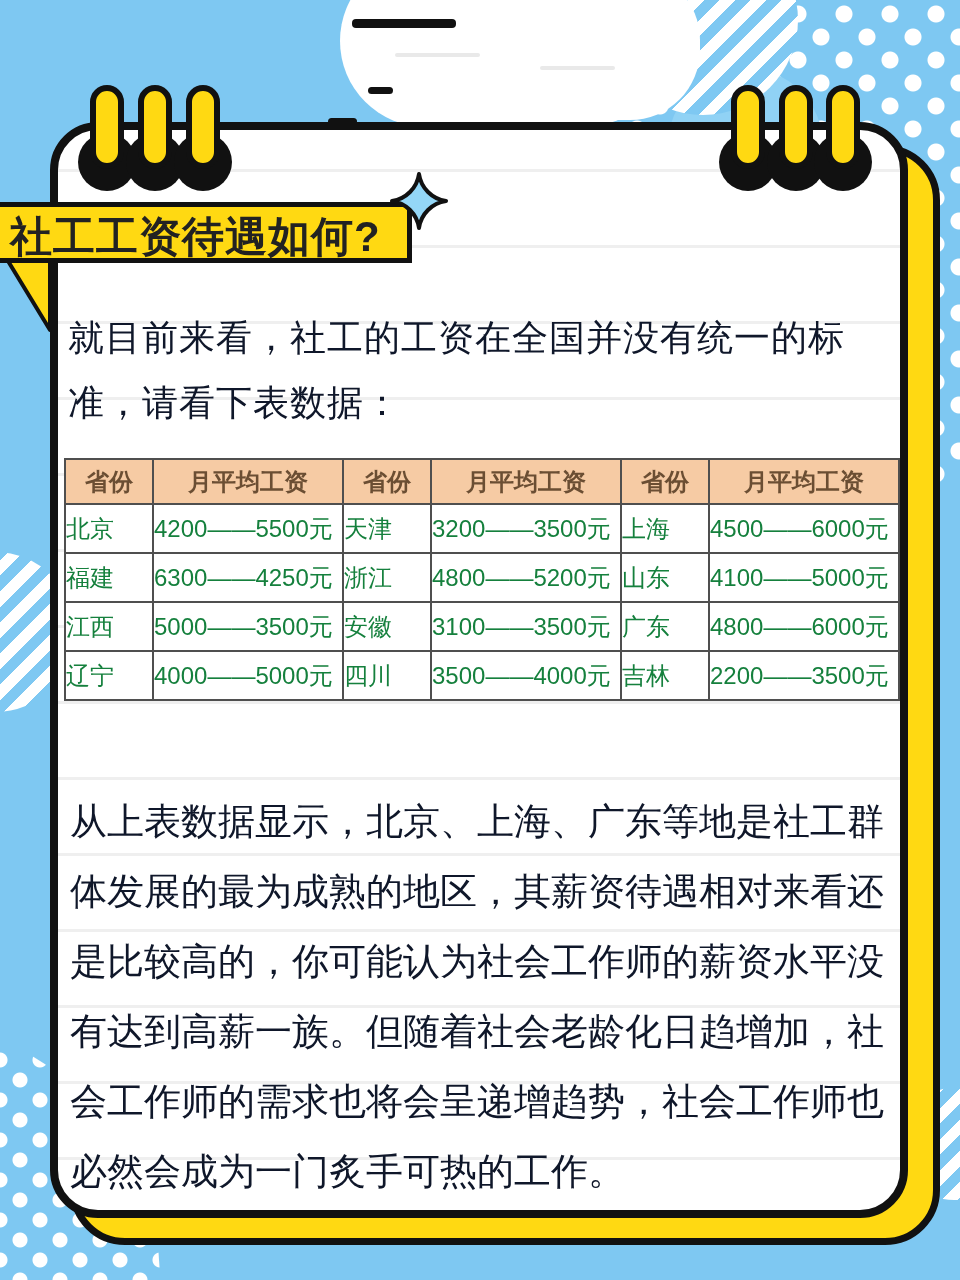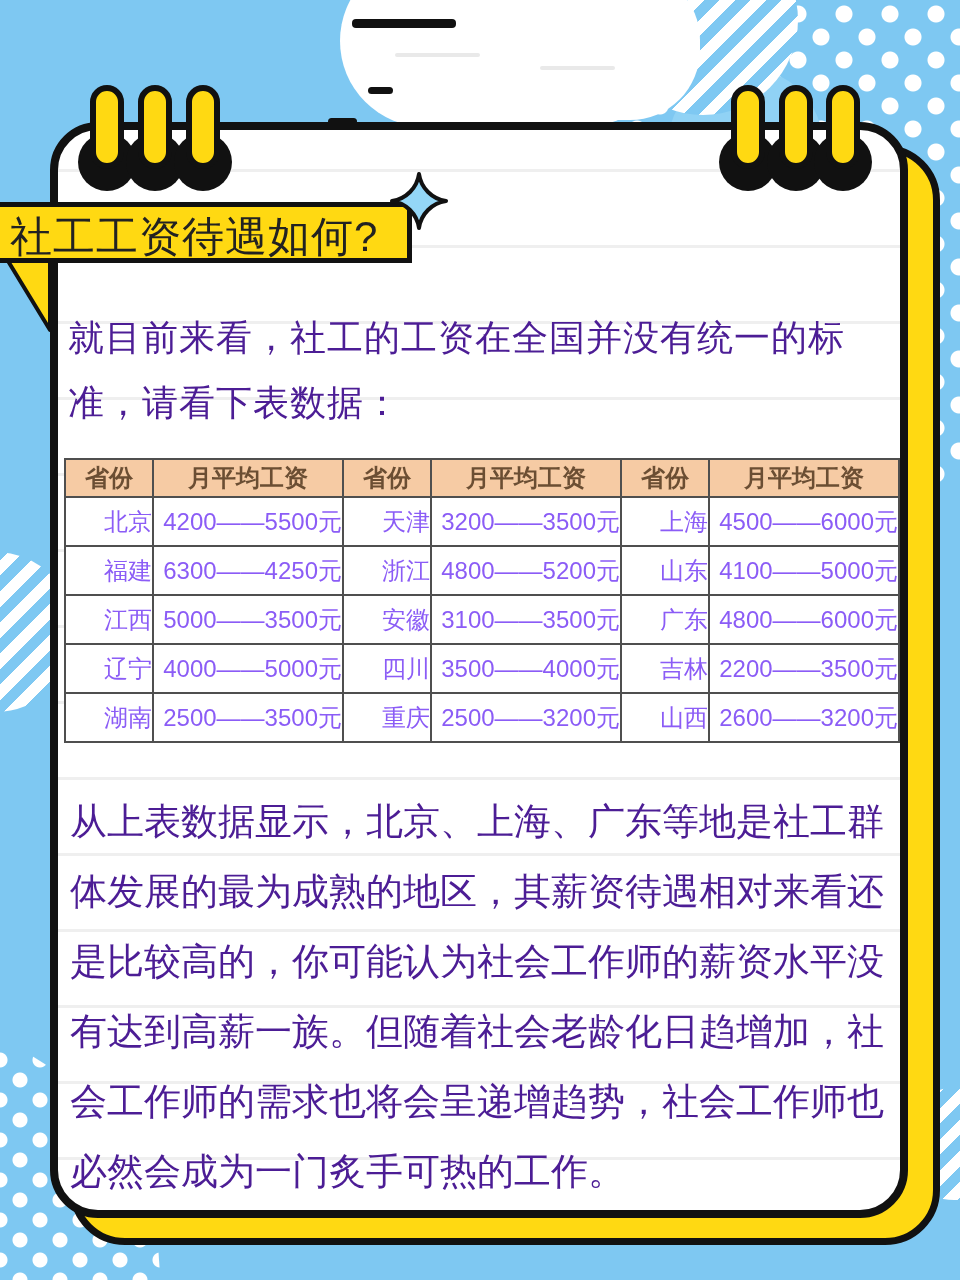--- a/index.html
+++ b/index.html
@@ -54,34 +54,34 @@
   .clip { position:absolute; top:0; left:0; width:0; height:0; }
   .clip .ring { position:absolute; width:58px; height:58px; border-radius:50%;
     background:#111111; top:133px; margin-left:-29px; }
   .clip .pill { position:absolute; width:34px; height:84px; border-radius:17px;
     background:#FFD912; border:6px solid #111111; top:85px; margin-left:-17px; }
   
   .banner-fold { position:absolute; left:6px; top:258px; }
   .banner { position:absolute; left:0; top:202px; width:412px; height:61px;
     background:#FFD912; border:5px solid #111111; border-left:none;
     display:flex; align-items:center; padding-left:10px; }
-  .banner span { font-size:42px; font-weight:normal; color:#222222; letter-spacing:1px;margin-top:8px; }
+  .banner span { font-size:42px; font-weight:bold; color:#222222; letter-spacing:1px;margin-top:8px; }
   .sparkle { position:absolute; left:390px; top:172px; }
   
-  .para { position:absolute; color:#4c1d95; }
+  .para { position:absolute; color:#0f172a; }
   .para-top { left:68px; top:305px; width:790px; font-size:36px; line-height:65px;
     letter-spacing:1px; }
   .para-bottom { left:70px; top:787px; width:840px; font-size:37px; line-height:70px; }
   
   table.salary { position:absolute; left:64px; top:458px; width:834px;
     border-collapse:collapse; table-layout:fixed; border:2px solid #3d3d3d; }
   table.salary th { background:#F6CBA4; color:#6b4e33; font-size:24px; font-weight:bold;
-    height:38px; border:2px solid #4f4f4f; text-align:center; }
-  table.salary td { color:#8b5cf6; font-size:24px; height:49px;
-    border:2px solid #4f4f4f; text-align:right; background:#ffffff; white-space:nowrap; }
+    height:45px; border:2px solid #4f4f4f; text-align:center; }
+  table.salary td { color:#15803d; font-size:24px; height:49px;
+    border:2px solid #4f4f4f; text-align:left; background:#ffffff; white-space:nowrap; }
   table.salary .prov { width:88px; }
   table.salary .sal  { width:190px;margin-top:48px; }
 </style>
 </head>
 <body>
 
 <div class="stage">
 
   <div class="dots dots-tr"></div>
   <div class="dots dots-bl"></div>
@@ -178,26 +178,18 @@
           <td class="sal">4800——6000元</td>
         </tr>
         <tr>
           <td class="prov">辽宁</td>
           <td class="sal">4000——5000元</td>
           <td class="prov">四川</td>
           <td class="sal">3500——4000元</td>
           <td class="prov">吉林</td>
           <td class="sal">2200——3500元</td>
         </tr>
-        <tr>
-          <td class="prov">湖南</td>
-          <td class="sal">2500——3500元</td>
-          <td class="prov">重庆</td>
-          <td class="sal">2500——3200元</td>
-          <td class="prov">山西</td>
-          <td class="sal">2600——3200元</td>
-        </tr>
       </tbody>
   </table>
 
   <div class="para para-bottom">从上表数据显示，北京、上海、广东等地是社工群体发展的最为成熟的地区，其薪资待遇相对来看还是比较高的，你可能认为社会工作师的薪资水平没有达到高薪一族。但随着社会老龄化日趋增加，社会工作师的需求也将会呈递增趋势，社会工作师也必然会成为一门炙手可热的工作。</div>
 
 </div>
 
 </body></html>

